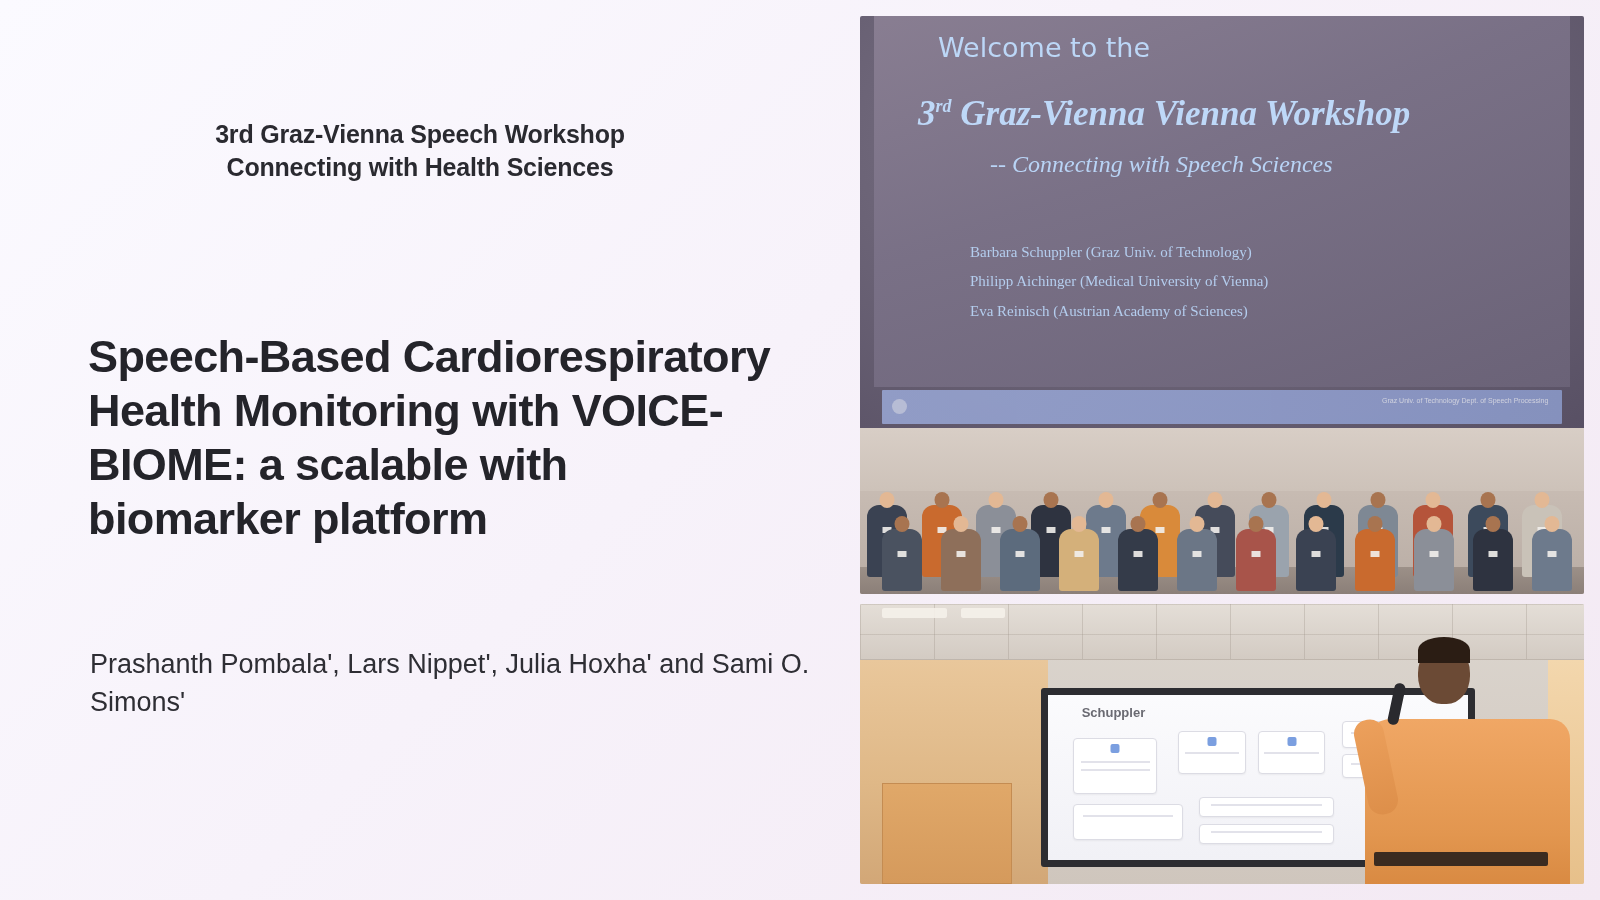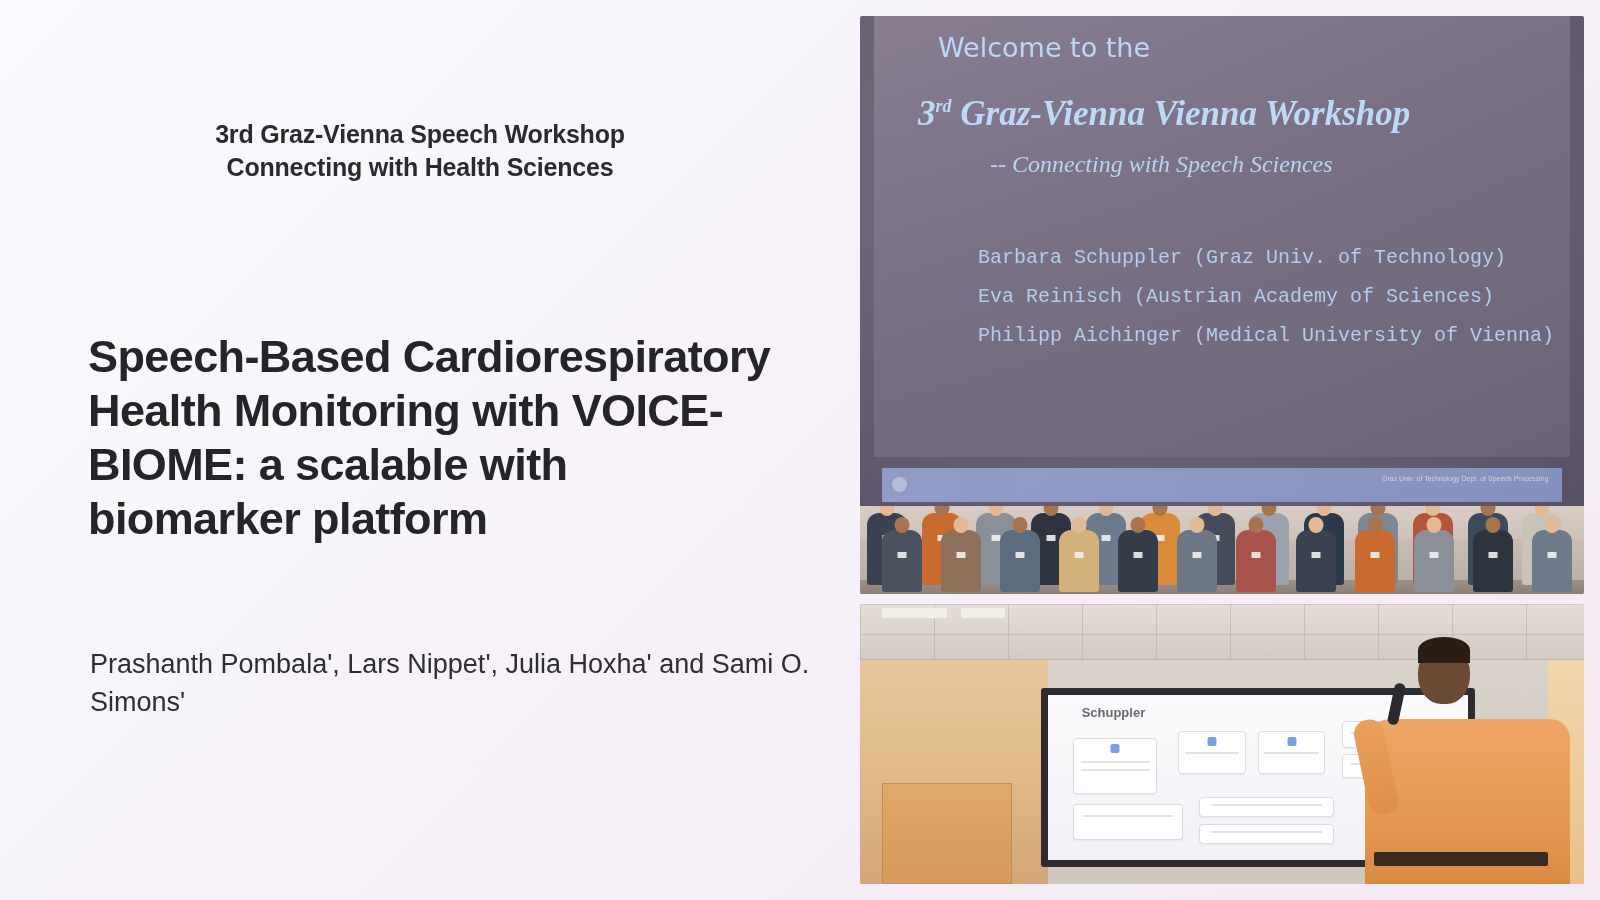--- a/index.html
+++ b/index.html
@@ -71,21 +71,21 @@
   }
   .photo {
     position: relative;
     overflow: hidden;
     border-radius: 2px;
   }
   .photo-top { height: 578px; display: flex; flex-direction: column; }
 
   
   .proj {
-    height: 490px;
+    height: 412px;
     position: relative;
     background:
       radial-gradient(ellipse at 40% 30%, #7e7488 0%, #6d6578 45%, #585064 100%);
     overflow: hidden;
   }
   .proj-screen {
     position: absolute;
     left: 2%; top: 0; right: 2%; bottom: 10%;
     background: linear-gradient(160deg, #8a7f93 0%, #7a7187 40%, #6b6378 100%);
     opacity: .95;
@@ -109,23 +109,23 @@
     font-size: 24px; font-style: italic;
     color: #b9d4f6;
     font-family: "Liberation Serif", serif;
   }
   .p-org {
     top: 196px; left: 68px;
     font-size: 15px; color: #b7cfef;
     font-family: "Liberation Serif", serif;
   }
   .p-names {
-    top: 222px; left: 118px;
-    font-size: 20px; color: #b4cdee; line-height: 1.95;
-    font-family: Liberation Mono, monospace;
+    top: 222px; left: 110px;
+    font-size: 15px; color: #b4cdee; line-height: 1.95;
+    font-family: Liberation Serif, serif;
   }
   .proj-footer {
     position: absolute; left: 3%; right: 3%; bottom: 4px; height: 34px;
     background: linear-gradient(90deg, #9aa8d6 0%, #93a2d2 50%, #8d9ccd 100%);
     opacity: .85;
     border-radius: 1px;
   }
   .proj-footer::before {
     content: ""; position: absolute; left: 10px; top: 9px;
     width: 15px; height: 15px; border-radius: 50%;
@@ -288,22 +288,22 @@
         <div class="proj-text p-main">
           <span>3</span><sup>rd</sup>
           <span>Graz-Vienna Vienna Workshop</span>
         </div>
 
         <div class="proj-text p-sub">-- Connecting with Speech Sciences</div>
 
 
         <div class="proj-text p-names">
           <div>Barbara Schuppler (Graz Univ. of Technology)</div>
+          <div>Philipp Aichinger (Medical University of Vienna)</div>
           <div>Eva Reinisch (Austrian Academy of Sciences)</div>
-          <div>Philipp Aichinger (Medical University of Vienna)</div>
         </div>
 
         <div class="proj-footer">
           <div class="proj-footer-r">Graz Univ. of Technology
 Dept. of Speech Processing</div>
         </div>
       </div>
 
       <div class="group">
         <div class="wallband"></div>

